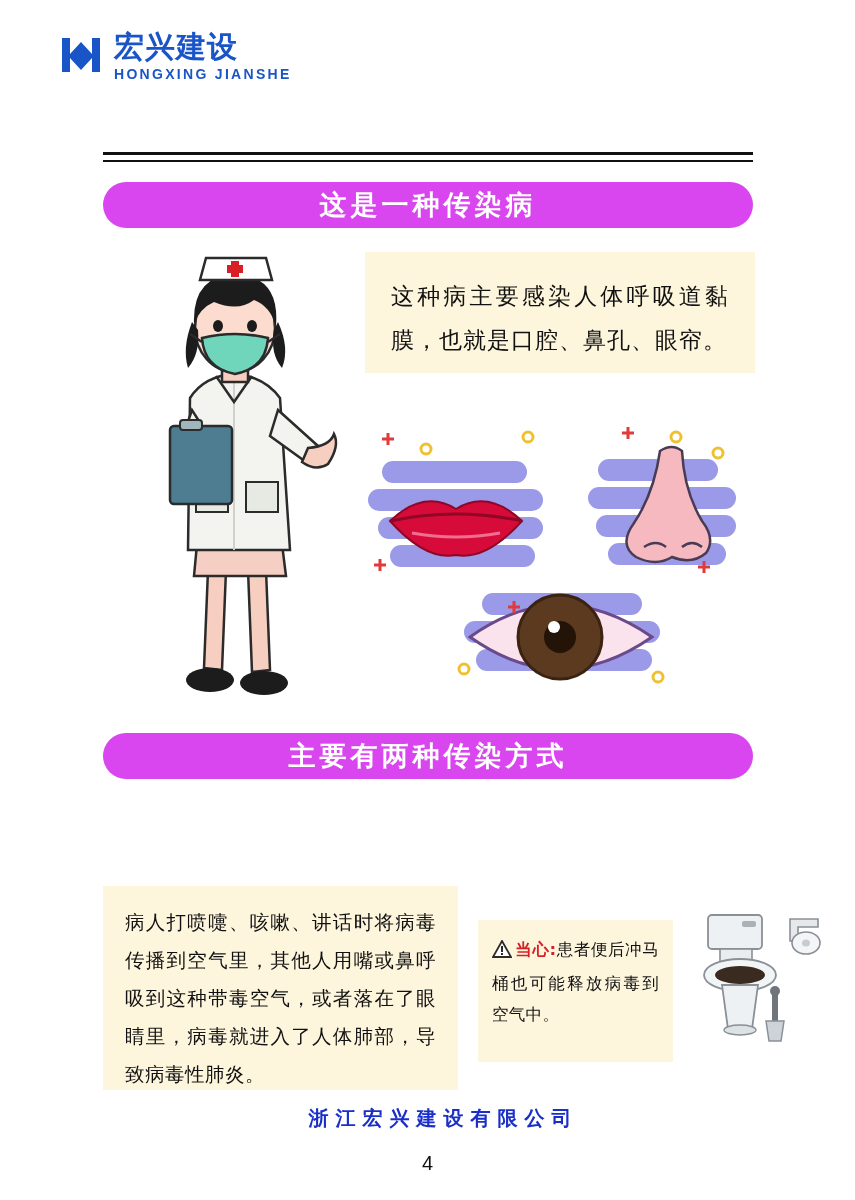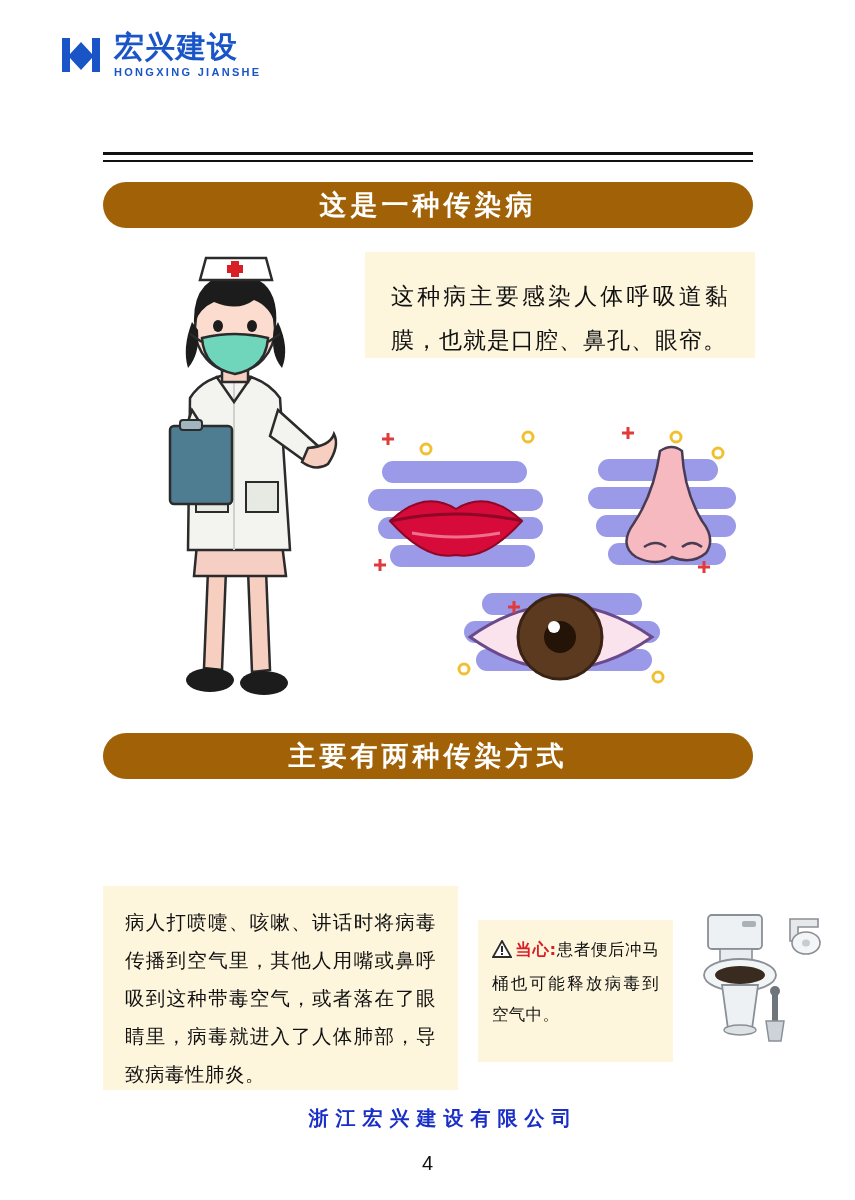--- a/index.html
+++ b/index.html
@@ -41,21 +41,21 @@
     line-height: 1;
   }
   .logo-cn {
     font-size: 30px;
     font-weight: bold;
     color: #1a55c8;
     letter-spacing: 1px;
     font-family: "DejaVu Sans", sans-serif;
   }
   .logo-en {
-    font-size: 11px;
+    font-size: 14px;
     font-weight: bold;
     color: #1a55c8;
     letter-spacing: 2.3px;
     margin-top: 5px;
     font-family: "Liberation Sans", sans-serif;
   }
 
   
   .chapter-title {
     position: absolute;
@@ -77,21 +77,21 @@
   }
   .rule-1 { top: 152px; height: 3px; }
   .rule-2 { top: 160px; height: 2px; }
 
   
   .banner {
     position: absolute;
     left: 103px;
     width: 650px;
     height: 46px;
-    background: #a16207;
+    background: #d946ef;
     border-radius: 23px;
     color: #ffffff;
     font-size: 27px;
     font-weight: bold;
     letter-spacing: 4px;
     display: flex;
     align-items: center;
     justify-content: center;
     font-family: "DejaVu Sans", sans-serif;
     box-sizing: border-box;
@@ -103,21 +103,21 @@
   
   .cream-box {
     position: absolute;
     background: #fdf5dc;
     box-sizing: border-box;
   }
   #info-box-top {
     left: 365px;
     top: 252px;
     width: 390px;
-    height: 106px;
+    height: 121px;
     padding: 22px 26px 0 26px;
     font-size: 23px;
     line-height: 44px;
     color: #111111;
     letter-spacing: 1px;
     text-align: justify;
     font-family: "DejaVu Sans", sans-serif;
   }
 
   

